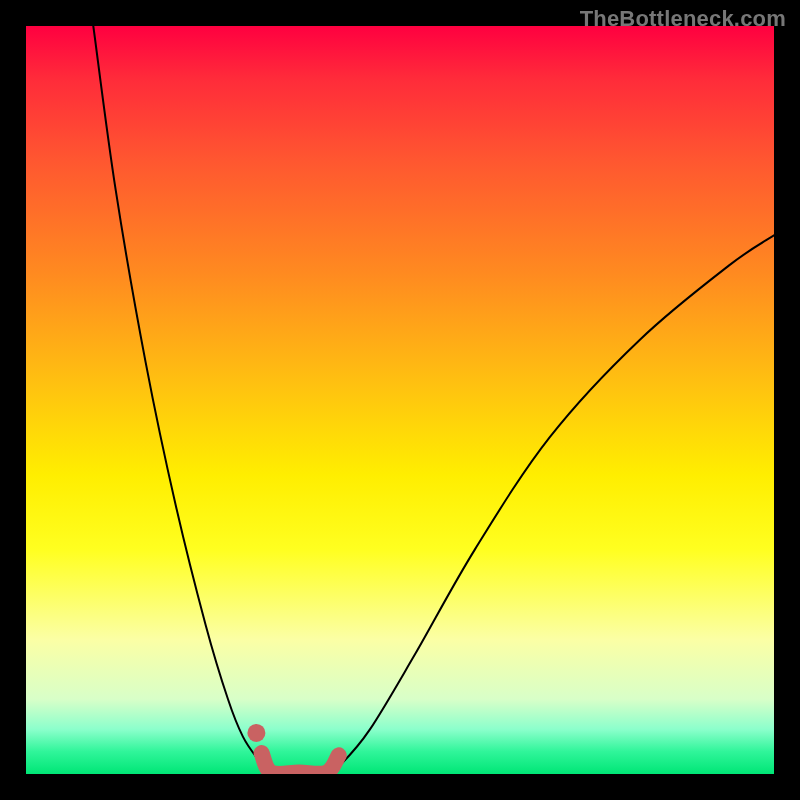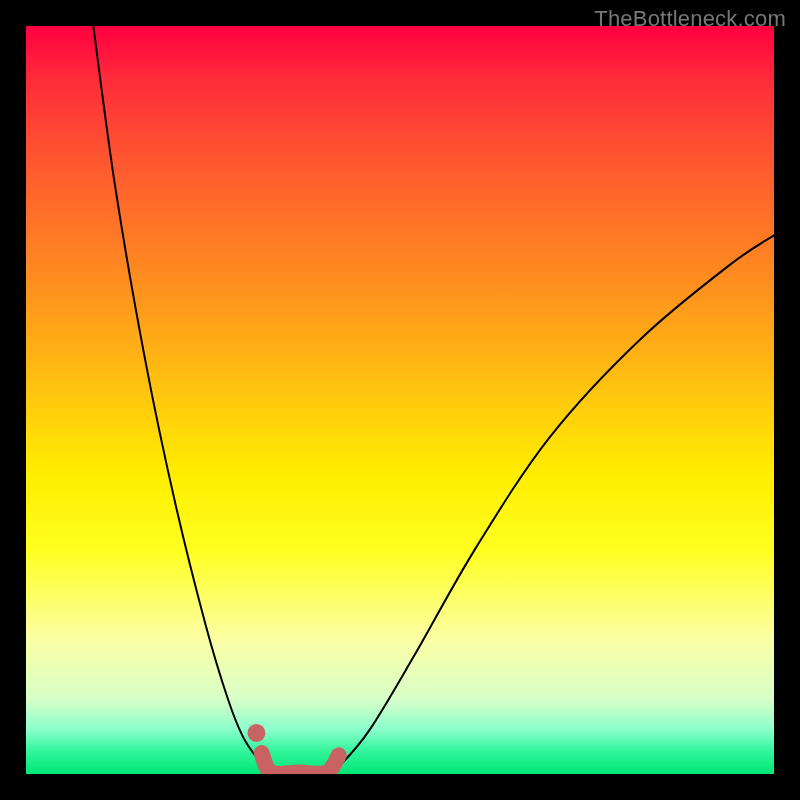--- a/index.html
+++ b/index.html
@@ -31,21 +31,21 @@
       #30f59a 97%,
       #00e676 100%
     );
   }
   .watermark {
     position: absolute;
     top: 6px;
     right: 14px;
     color: #777;
     font-size: 22px;
-    font-weight: 400;
+    font-weight: 700;
     z-index: 5;
     letter-spacing: 0.2px;
   }
   svg.plot {
     position: absolute;
     left: 26px;
     top: 26px;
     width: 748px;
     height: 748px;
     z-index: 2;

